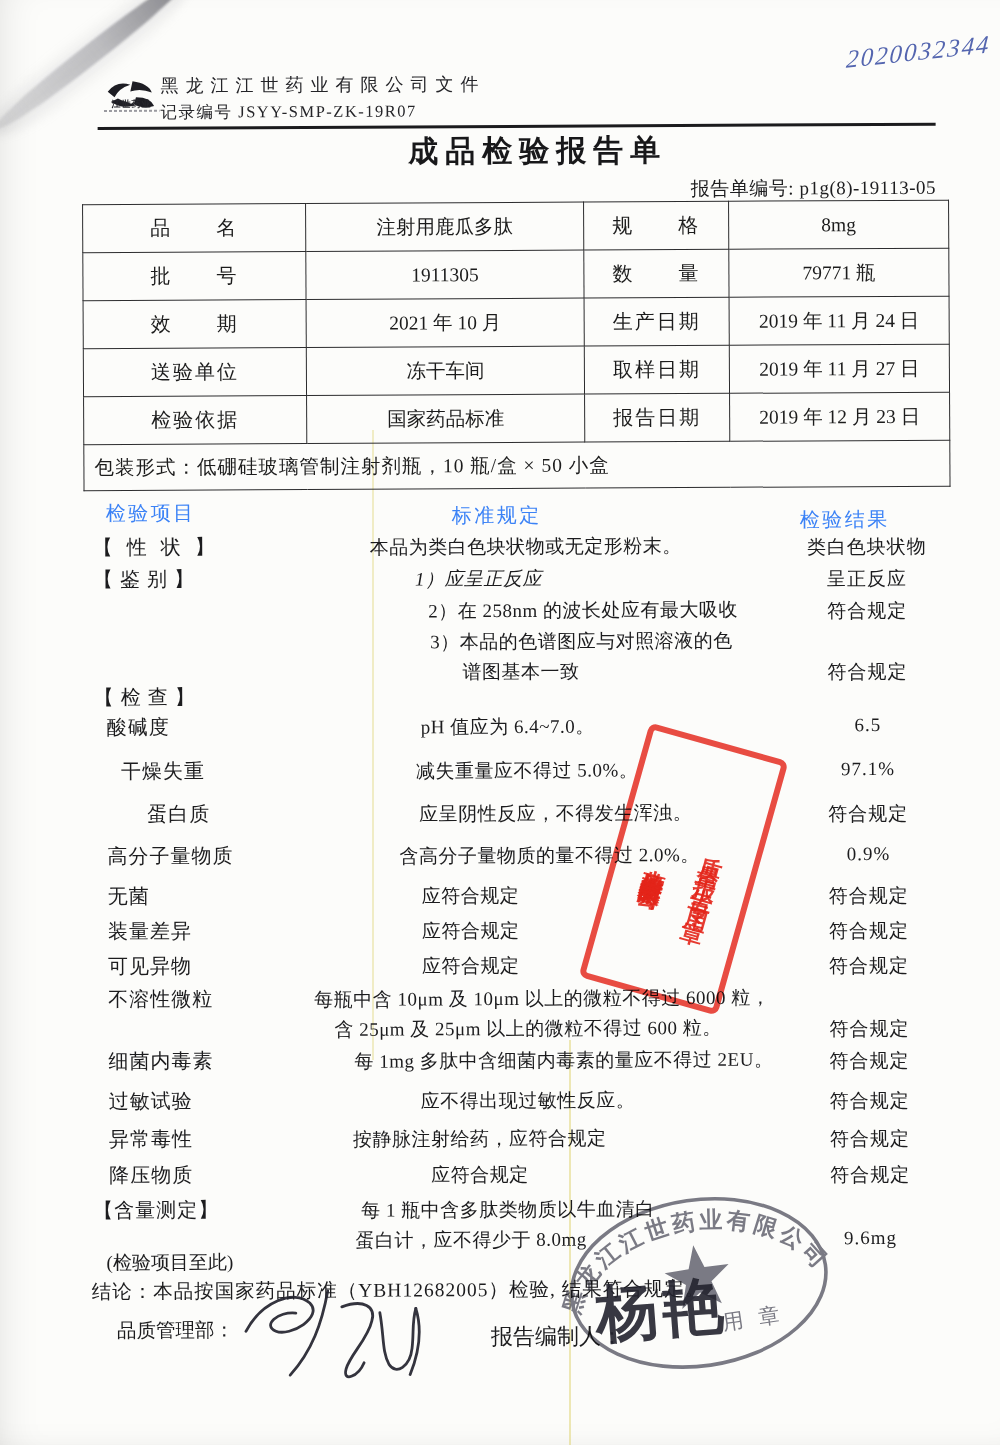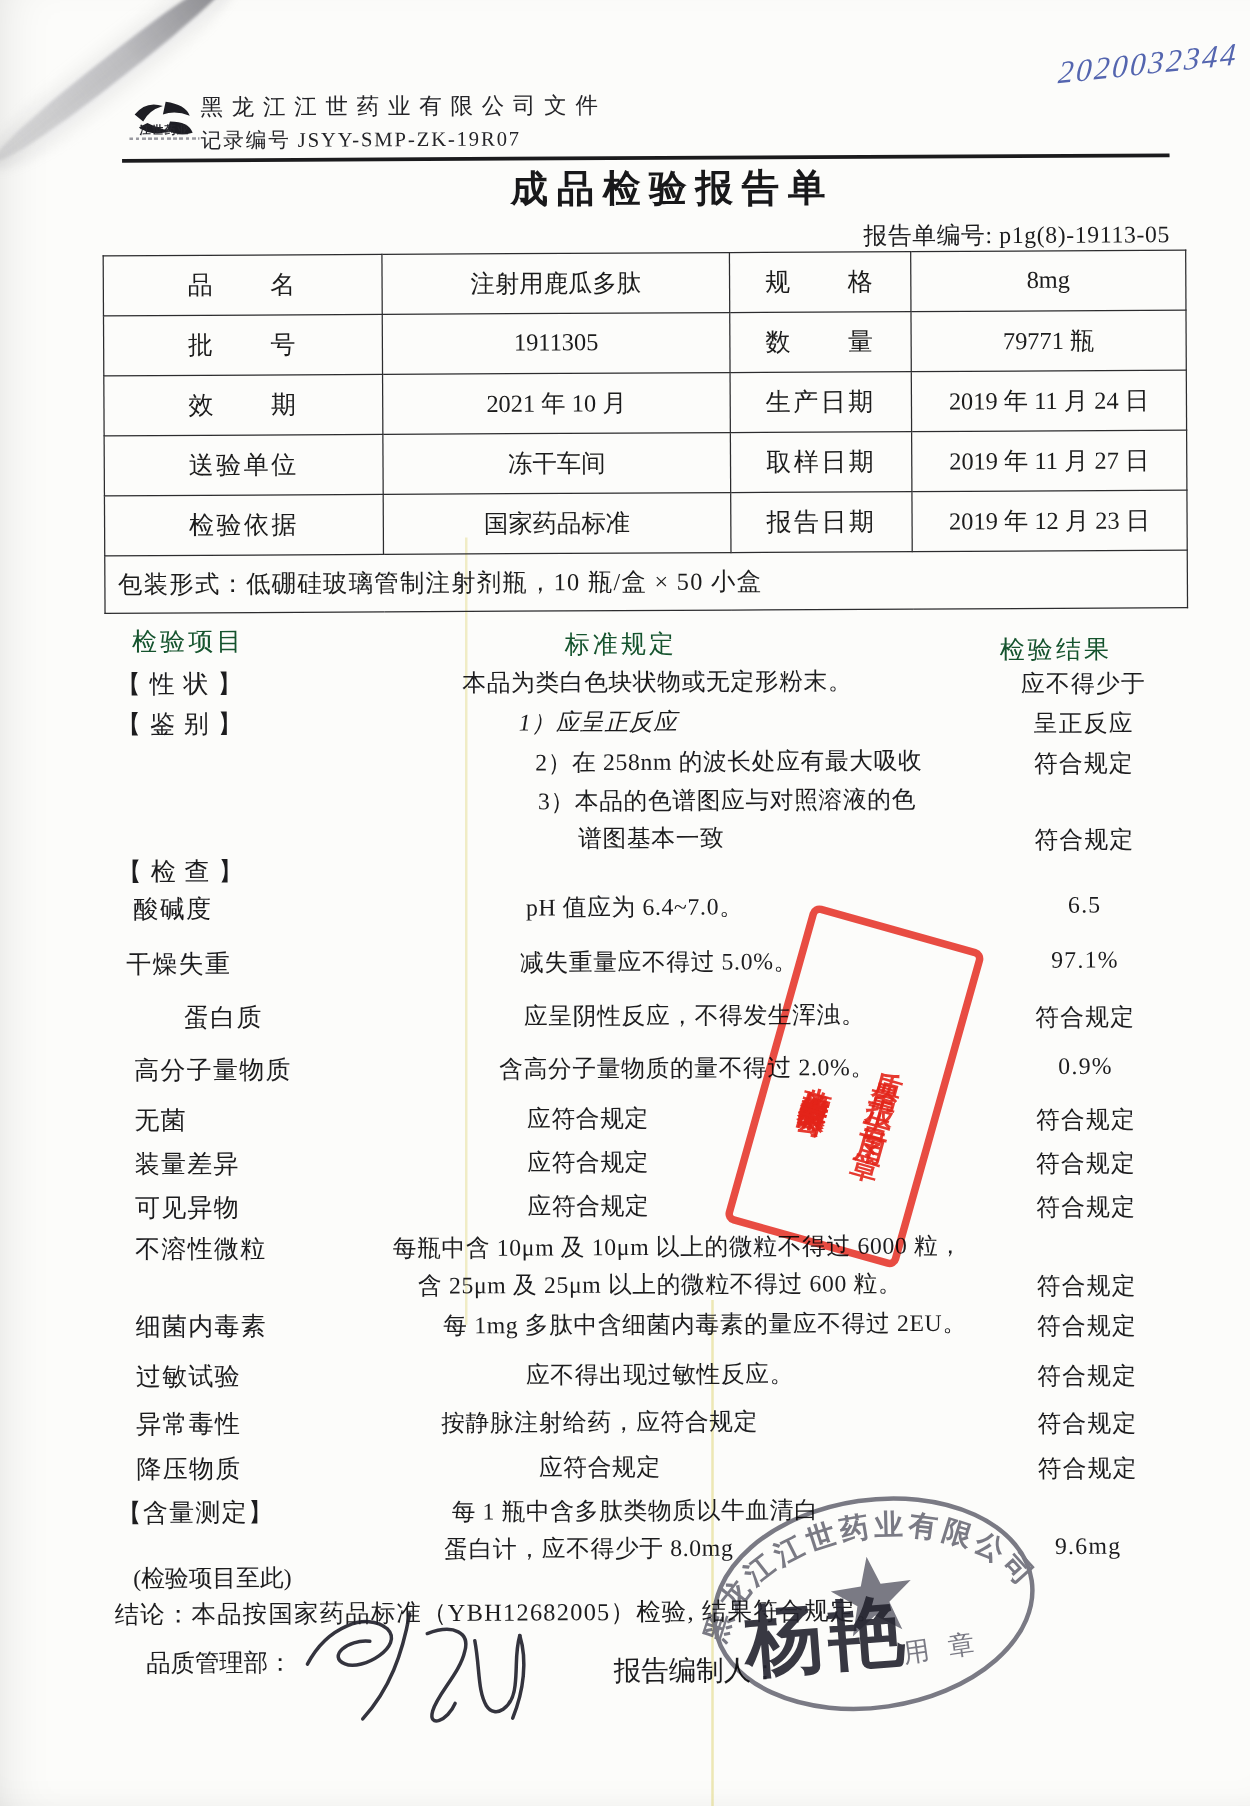--- a/index.html
+++ b/index.html
@@ -40,21 +40,21 @@
 
   
   table.info{position:absolute;left:84px;top:202px;width:866px;border-collapse:collapse;table-layout:fixed;}
   table.info td{border:1.6px solid #2c2c2e;height:47px;text-align:center;
                 font-size:19.5px;padding:0;white-space:nowrap;overflow:visible;}
   table.info td.lbl{font-size:20px;letter-spacing:2px;}
   table.info td.pack{height:45px;text-align:left;padding-left:10px;font-size:19.5px;letter-spacing:1px;}
 
   
   .items{position:absolute;left:0;top:490px;width:1000px;height:955px;}
-  .col-head{position:absolute;font-size:20px;letter-spacing:2.5px;white-space:nowrap;color:#14532d;}
+  .col-head{position:absolute;font-size:20px;letter-spacing:2.5px;white-space:nowrap;color:#3b82f6;}
   .irow{position:absolute;left:0;width:1000px;height:30px;}
   .iname{position:absolute;top:0;font-size:20px;letter-spacing:1px;white-space:nowrap;color:#1c1c1e;}
   .ispec{position:absolute;font-size:19px;letter-spacing:.5px;white-space:nowrap;color:#1c1c1e;line-height:30px;}
   .ires{position:absolute;left:792px;width:150px;text-align:center;font-size:19px;
         letter-spacing:1px;white-space:nowrap;color:#1c1c1e;}
   .ftext{position:absolute;font-size:19px;white-space:nowrap;color:#1c1c1e;}
 
   
   .red-stamp{position:absolute;left:610px;top:738px;width:132px;height:252px;
              border:6px solid rgba(227,37,26,.82);border-radius:8px;
@@ -146,23 +146,23 @@
     <div class="items">
       <div class="col-head" style="left:106px;top:8px">检验项目</div>
       <div class="col-head" style="left:452px;top:12px">标准规定</div>
       <div class="col-head" style="left:800px;top:18px">检验结果</div>
 
       <div class="ftext" style="left:103px;top:758px">(检验项目至此)</div>
       <div class="ftext" style="left:88px;top:786px;font-size:19.5px;letter-spacing:1px">结论：本品按国家药品标准（YBH12682005）检验, 结果符合规定。</div>
       <div class="ftext" style="left:113px;top:825px;font-size:19.5px">品质管理部：</div>
       <div class="ftext" style="left:487px;top:832px;font-size:22px">报告编制人：</div>
     <div class="irow" style="top: 42px;">
-          <div class="iname" style="left: 93px;">【 性 状 】</div>
+          <div class="iname" style="left: 93px; font-family: Liberation Mono, monospace;">【 性 状 】</div>
           <div class="ispec" style="left: 370px; top: 0px;">本品为类白色块状物或无定形粉末。</div>
-          <div class="ires" style="top: 4px;">应不得少于</div>
+          <div class="ires" style="top: 4px;">类白色块状物</div>
         </div>
         <div class="irow" style="top: 74px;">
           <div class="iname" style="left: 93px;">【 鉴 别 】</div>
           <div class="ispec" style="left: 415px; top: 0px; font-style: italic;">1）应呈正反应</div>
           <div class="ires" style="top: 4px;">呈正反应</div>
         </div>
         <div class="irow" style="top: 106px;">
           <div class="ispec" style="left: 428px; top: 0px;">2）在 258nm 的波长处应有最大吸收</div>
           <div class="ires" style="top: 4px;">符合规定</div>
         </div>
@@ -173,21 +173,21 @@
         </div>
         <div class="irow" style="top: 192px;">
           <div class="iname" style="left: 93px;">【 检 查 】</div>
         </div>
         <div class="irow" style="top: 222px;">
           <div class="iname" style="left: 106px;">酸碱度</div>
           <div class="ispec" style="left: 420px; top: 0px;">pH 值应为 6.4~7.0。</div>
           <div class="ires" style="top: 4px;">6.5</div>
         </div>
         <div class="irow" style="top: 266px;">
-          <div class="iname" style="left: 100px;">干燥失重</div>
+          <div class="iname" style="left: 120px;">干燥失重</div>
           <div class="ispec" style="left: 415px; top: 0px;">减失重量应不得过 5.0%。</div>
           <div class="ires" style="top: 4px;">97.1%</div>
         </div>
         <div class="irow" style="top: 309px;">
           <div class="iname" style="left: 106px; margin-left: 40px;">蛋白质</div>
           <div class="ispec" style="left: 418px; top: 0px;">应呈阴性反应，不得发生浑浊。</div>
           <div class="ires" style="top: 4px;">符合规定</div>
         </div>
         <div class="irow" style="top: 351px;">
           <div class="iname" style="left: 106px;">高分子量物质</div>

